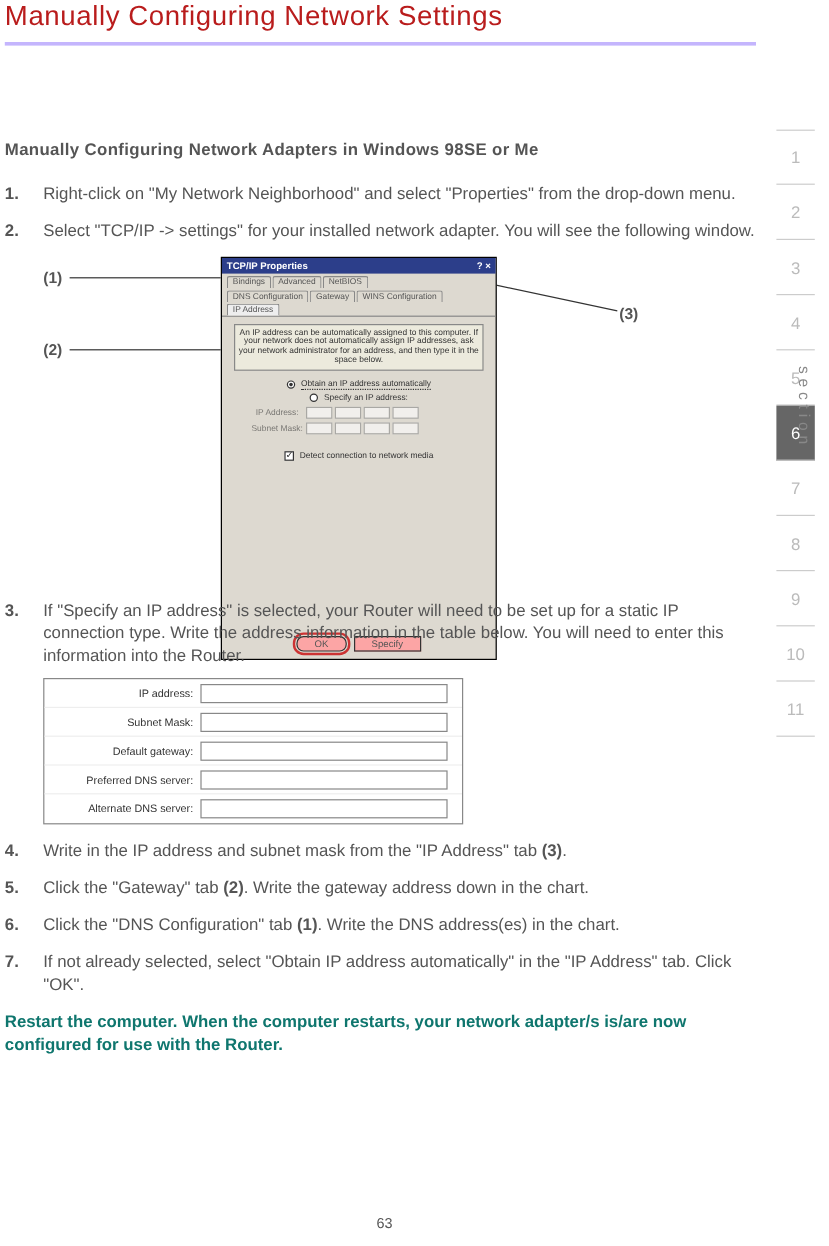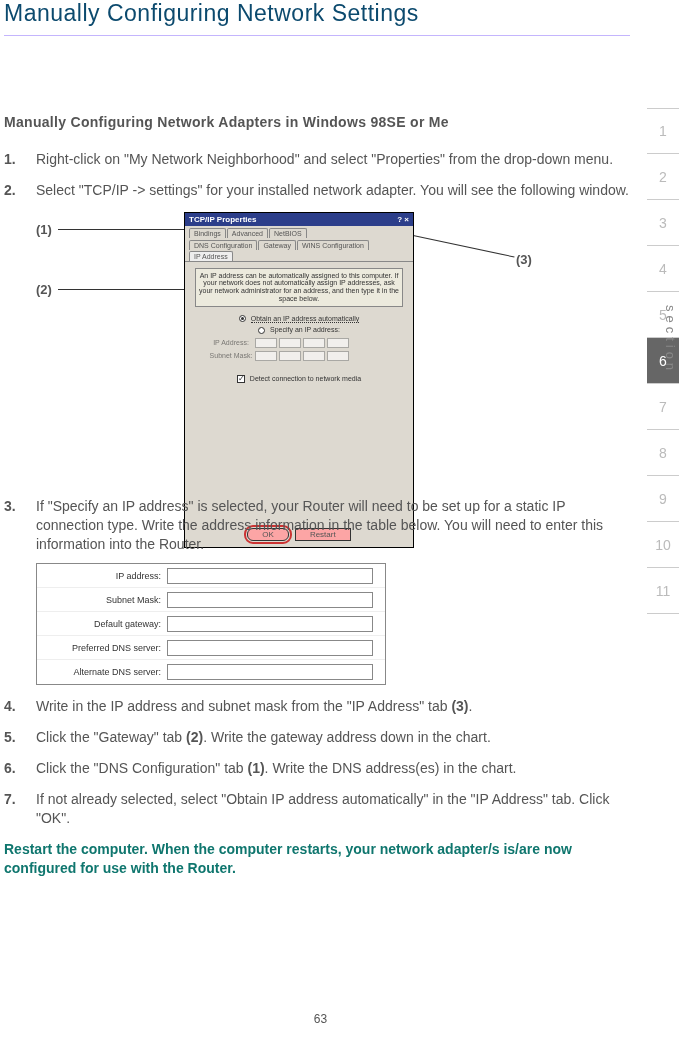--- a/index.html
+++ b/index.html
@@ -15,24 +15,24 @@
   .content {
     position: absolute;
     left: 0;
     top: 0;
     width: 640px;
     padding: 0 10px 0 4px;
   }
   .page-title {
     font-size: 23px;
     font-weight: 400;
-    color: #0c4a6e;
+    color: #b91c1c;
     letter-spacing: 0.5px;
     padding-bottom: 8px;
-    border-bottom: 1px solid #c4b5fd;
+    border-bottom: 3px solid #c4b5fd;
     font-stretch: condensed;
   }
   .subhead {
     font-size: 14px;
     font-weight: bold;
     color: #555;
     margin-top: 78px;
     margin-bottom: 20px;
     letter-spacing: 0.3px;
   }
@@ -289,21 +289,21 @@
               </span>
           </div>
         </div>
         <div class="detect-row">
           <span class="chk"></span>
           <span>Detect connection to network media</span>
         </div>
       </div>
       <div class="dialog-buttons">
         <div class="btn ok">OK</div>
-        <div class="btn">Restart</div>
+        <div class="btn">Specify</div>
       </div>
     </div>
   </div>
 
   <ol class="steps" start="3" style="counter-reset: step 2">
     <li>
       <span>If "Specify an IP address" is selected, your Router will need to be set up for a static IP connection type. Write the address information in the table below. You will need to enter this information into the Router.</span>
       <div class="table-fig">
         <div class="trow">
             <div class="tlab">IP address:</div>

